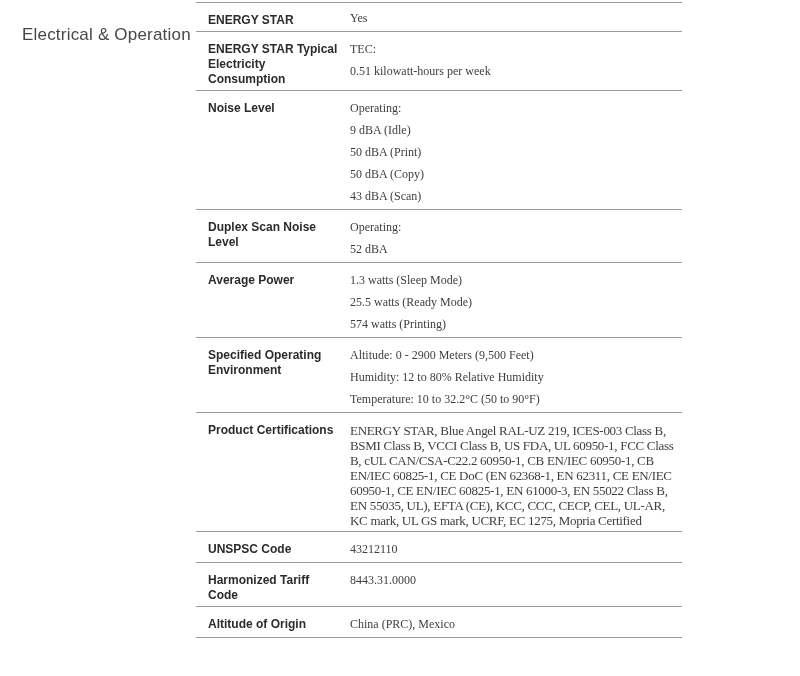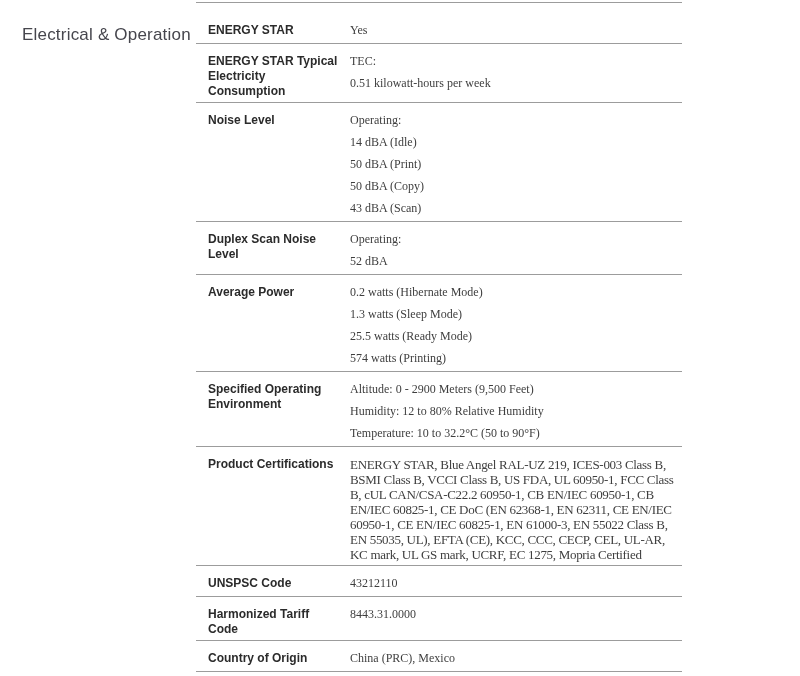--- a/index.html
+++ b/index.html
@@ -22,21 +22,21 @@
   .spec-table {
     position: absolute;
     left: 196px; top: 2px;
     width: 486px;
   }
   .spec-row {
     display: flex;
     border-top: 1px solid var(--divider-color, #9c9c9c);
     padding: 10px 0 3px 0;
   }
-  .spec-row.first { padding-top: 20px; }
+  .spec-row.first { padding-top: 8px; align-items: flex-end; }
   .spec-label {
     width: 154px;
     flex: 0 0 154px;
     padding-left: 12px;
     padding-right: 10px;
     font-size: 12px;
     font-weight: 700;
     line-height: 15px;
     color: var(--label-color, #2b2b2b);
   }
@@ -74,39 +74,38 @@
     <div class="spec-values">
         <div class="val">TEC:</div>
         <div class="val">0.51 kilowatt-hours per week</div>
       </div>
   </div>
 
   <div class="spec-row">
     <div class="spec-label">Noise Level</div>
     <div class="spec-values">
         <div class="val">Operating:</div>
-        <div class="val">14 dBA (Idle)</div>
+        <div class="val">9 dBA (Idle)</div>
         <div class="val">50 dBA (Print)</div>
         <div class="val">50 dBA (Copy)</div>
         <div class="val">43 dBA (Scan)</div>
       </div>
   </div>
 
   <div class="spec-row">
     <div class="spec-label">Duplex Scan Noise Level</div>
     <div class="spec-values">
         <div class="val">Operating:</div>
         <div class="val">52 dBA</div>
       </div>
   </div>
 
   <div class="spec-row">
     <div class="spec-label">Average Power</div>
     <div class="spec-values">
-        <div class="val">0.2 watts (Hibernate Mode)</div>
         <div class="val">1.3 watts (Sleep Mode)</div>
         <div class="val">25.5 watts (Ready Mode)</div>
         <div class="val">574 watts (Printing)</div>
       </div>
   </div>
 
   <div class="spec-row">
     <div class="spec-label">Specified Operating Environment</div>
     <div class="spec-values">
         <div class="val">Altitude: 0 - 2900 Meters (9,500 Feet)</div>
@@ -130,21 +129,21 @@
   </div>
 
   <div class="spec-row">
     <div class="spec-label">Harmonized Tariff Code</div>
     <div class="spec-values">
         <div class="val">8443.31.0000</div>
       </div>
   </div>
 
   <div class="spec-row">
-    <div class="spec-label">Country of Origin</div>
+    <div class="spec-label">Altitude of Origin</div>
     <div class="spec-values">
         <div class="val">China (PRC), Mexico</div>
       </div>
   </div>
 
   <div class="spec-row tight nowrap">
     
     
   </div>
 </div>

